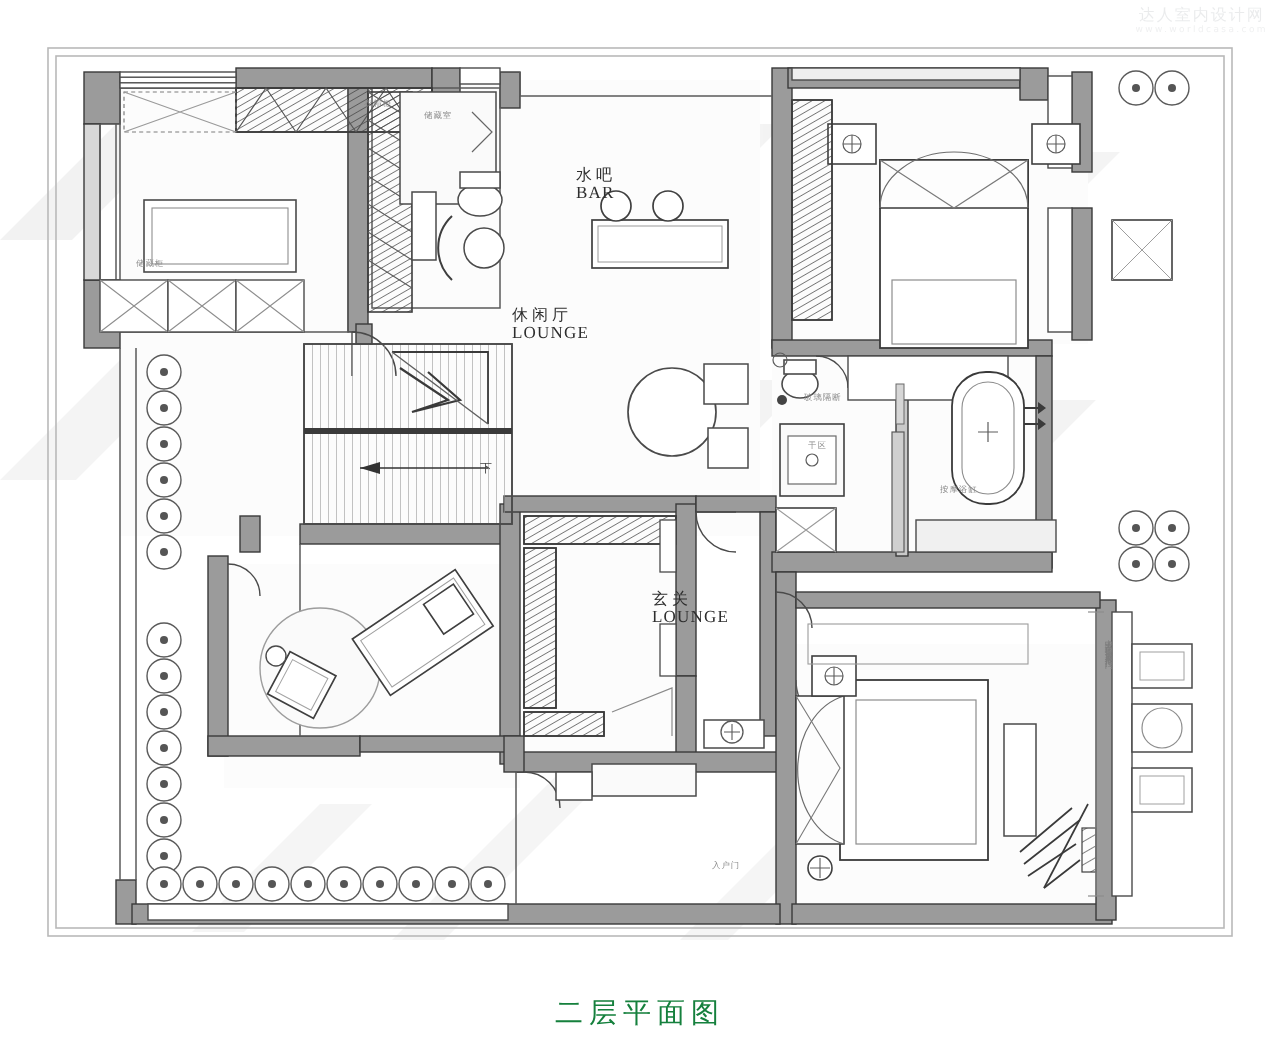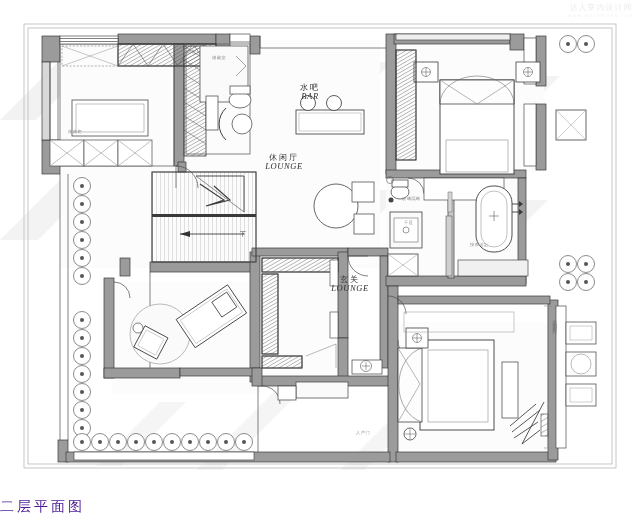--- a/index.html
+++ b/index.html
@@ -1,28 +1,28 @@
 <!DOCTYPE html>
 <html><head>
 <meta charset="utf-8">
 <style>
   html,body{margin:0;padding:0;background:#ffffff;}
   body{width:640px;height:526px;overflow:hidden;
        font-family:"Liberation Serif","DejaVu Serif",serif;}
   #stage{position:relative;width:640px;height:526px;background:#fff;}
   svg#plan{position:absolute;left:0;top:0;}
-  .lbl{position:absolute;text-align:center;color:#2e2e2e;line-height:1.05;}
+  .lbl{position:absolute;color:#2e2e2e;line-height:1.05;}
   .lbl .cn{font-size:8px;letter-spacing:2px;font-family:"DejaVu Sans",sans-serif;}
-  .lbl .en{font-size:8.5px;letter-spacing:.6px;font-family:"Liberation Serif",serif;font-style:italic;}
+  .lbl .en{font-size:8.5px;letter-spacing:.6px;font-family:"Liberation Serif",serif;}
   .tiny{position:absolute;font-size:4.2px;color:#8a8a8a;letter-spacing:.5px;
         font-family:"DejaVu Sans",sans-serif;white-space:nowrap;}
   .vtiny{position:absolute;font-size:4.2px;color:#7d7d7d;letter-spacing:.8px;
          font-family:"DejaVu Sans",sans-serif;writing-mode:vertical-rl;text-orientation:upright;}
-  #title{position:absolute;left:0;right:0;bottom:10px;text-align:left;
-         font-size:14px;letter-spacing:3px;color:#4c1d95;
+  #title{position:absolute;left:0;right:0;bottom:10px;text-align:center;
+         font-size:14px;letter-spacing:3px;color:#15803d;
          font-family:"DejaVu Sans",sans-serif;}
   #wm{position:absolute;right:6px;top:2px;text-align:center;opacity:.20;}
   #wm .w1{font-size:8px;color:#9aa0a6;letter-spacing:1px;font-family:"DejaVu Sans",sans-serif;}
   #wm .w2{font-size:4.5px;color:#b0b4b8;letter-spacing:1.2px;font-family:"DejaVu Sans",sans-serif;}
   #downmark{position:absolute;font-size:6px;color:#444;font-family:"DejaVu Sans",sans-serif;}
 </style>
 </head>
 <body>
 
 <div id="stage">
@@ -406,21 +406,21 @@
 <div class="lbl" style="left:288px;top:84px;width:44px;">
   <div class="cn">水吧</div>
   <div class="en">BAR</div>
 </div>
 
 <div class="lbl" style="left:256px;top:154px;width:56px;">
   <div class="cn">休闲厅</div>
   <div class="en">LOUNGE</div>
 </div>
 
-<div class="lbl" style="left:326px;top:276px;width:48px;">
+<div class="lbl" style="left:326px;top:296px;width:48px;">
   <div class="cn">玄关</div>
   <div class="en">LOUNGE</div>
 </div>
 
 <div class="tiny" style="left:182px;top:49px;">衣帽柜</div>
 <div class="tiny" style="left:68px;top:129px;">储藏柜</div>
 <div class="tiny" style="left:212px;top:55px;">储藏室</div>
 <div class="tiny" style="left:402px;top:196px;">玻璃隔断</div>
 <div class="tiny" style="left:404px;top:220px;">干区</div>
 <div class="tiny" style="left:470px;top:242px;">按摩浴缸</div>

